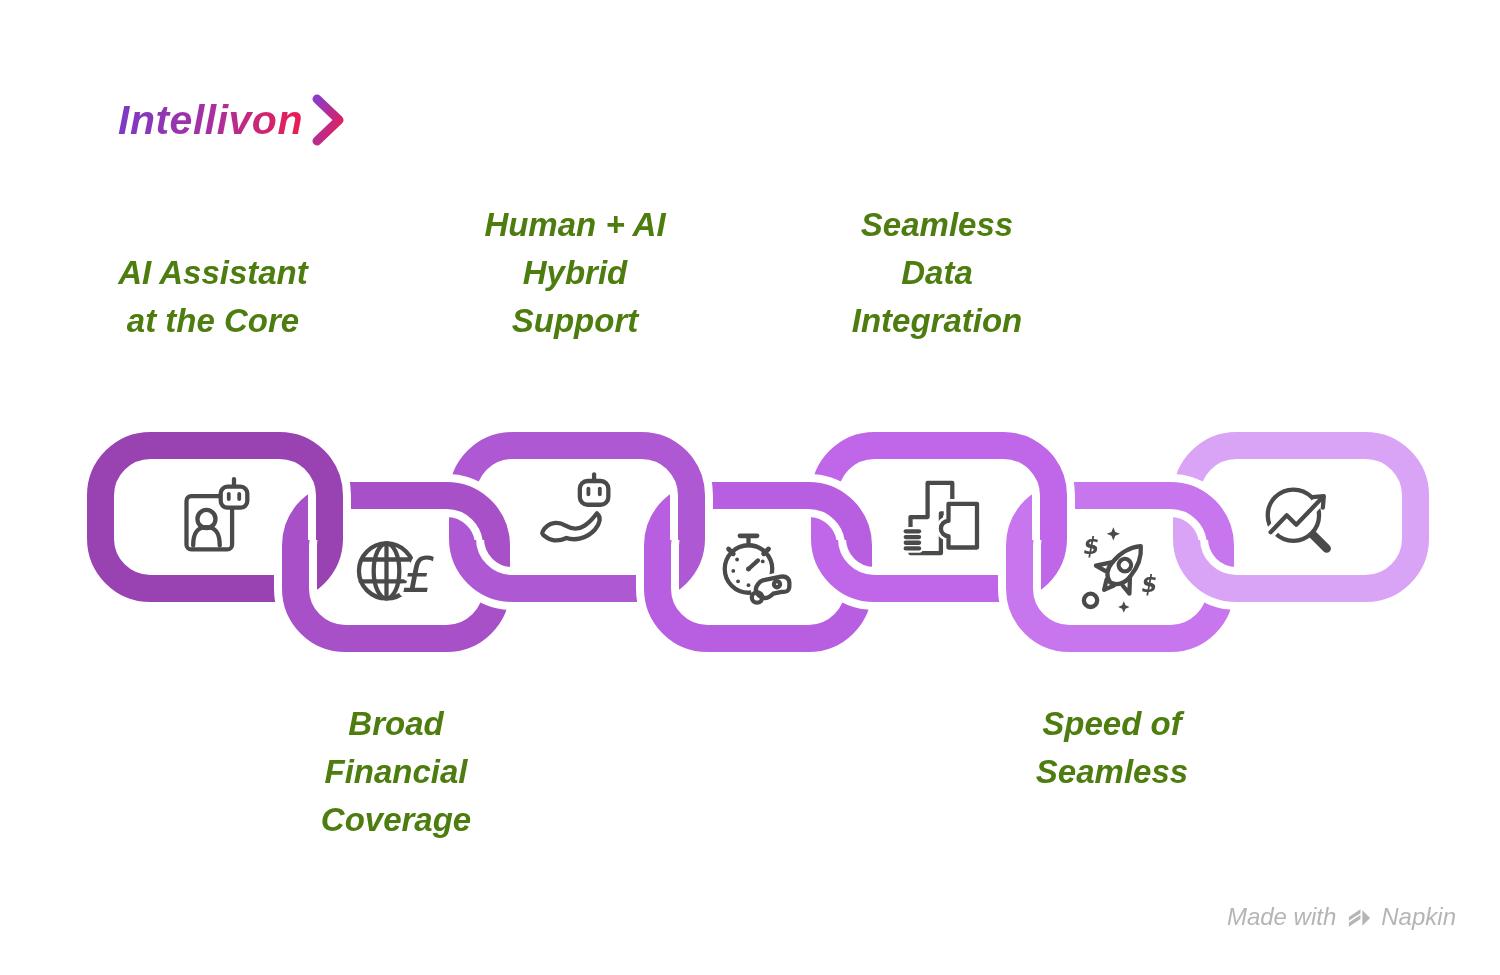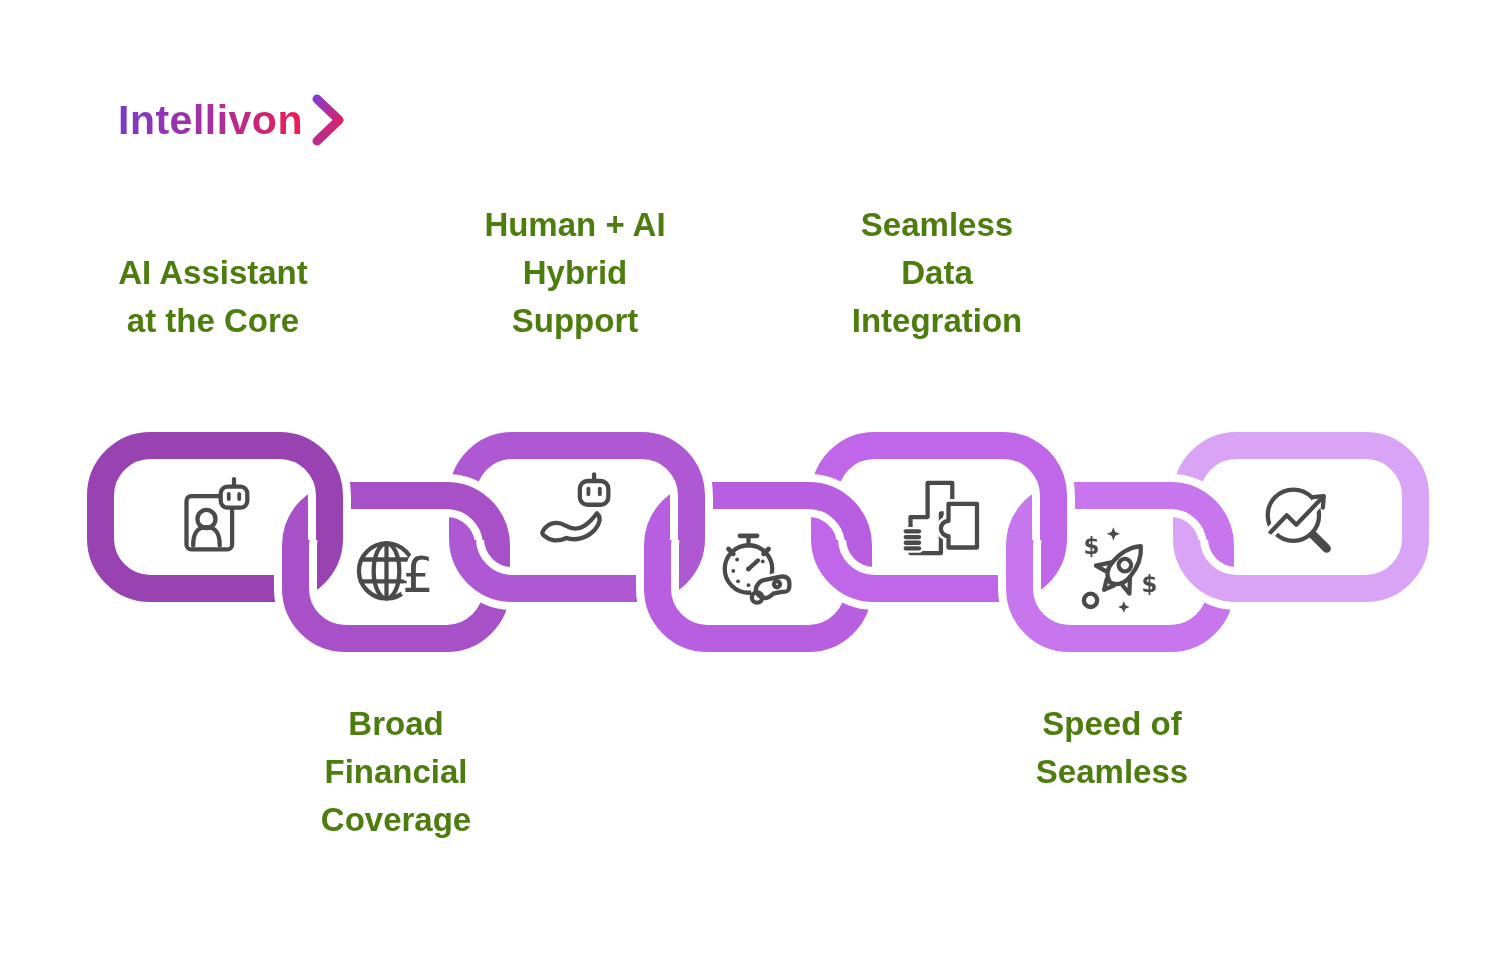--- a/index.html
+++ b/index.html
@@ -1,17 +1,17 @@
 <!DOCTYPE html>
 <html><head>
 <meta charset="utf-8">
 <style>
   html,body{margin:0;padding:0;background:#fff;}
   .canvas{position:relative;width:1500px;height:975px;background:#ffffff;overflow:hidden;
-          font-family:"Liberation Sans",sans-serif;}
+          font-family:"Liberation Sans",sans-serif;font-style:italic;}
   
   .logo{position:absolute;left:118px;top:92px;display:flex;align-items:center;gap:6px;}
   .logo-text{font-size:41px;font-weight:600;letter-spacing:.5px;
     background:linear-gradient(90deg,#7B3AC6 0%,#A9309E 52%,#ED1C4F 100%);
     -webkit-background-clip:text;background-clip:text;color:transparent;}
   .logo-chevron{display:block;}
   
   .chain-wrap{position:absolute;left:0;top:0;width:1500px;height:975px;}
   
   .lbl{position:absolute;transform:translateX(-50%);text-align:center;font-weight:bold;
@@ -205,14 +205,23 @@
 Coverage</div>
   <div class="lbl top lx3">Human + AI
 Hybrid
 Support</div>
   <div class="lbl top lx5">Seamless
 Data
 Integration</div>
   <div class="lbl bottom lx6">Speed of
 Seamless</div>
 
+  <div class="credit">
+    <span>Made with</span>
+    <svg width="27" height="28" viewBox="0 0 28 28">
+      <path d="M4,14 L16,6 L16,10 L4,18 Z" fill="#b5b5b5"></path>
+      <path d="M4,20 L16,12 L16,16 L4,24 Z" fill="#b5b5b5"></path>
+      <path d="M18,7 L26,15 L18,23 Z" fill="#b5b5b5"></path>
+    </svg>
+    <span>Napkin</span>
+  </div>
 
 </div>
 
 </body></html>

